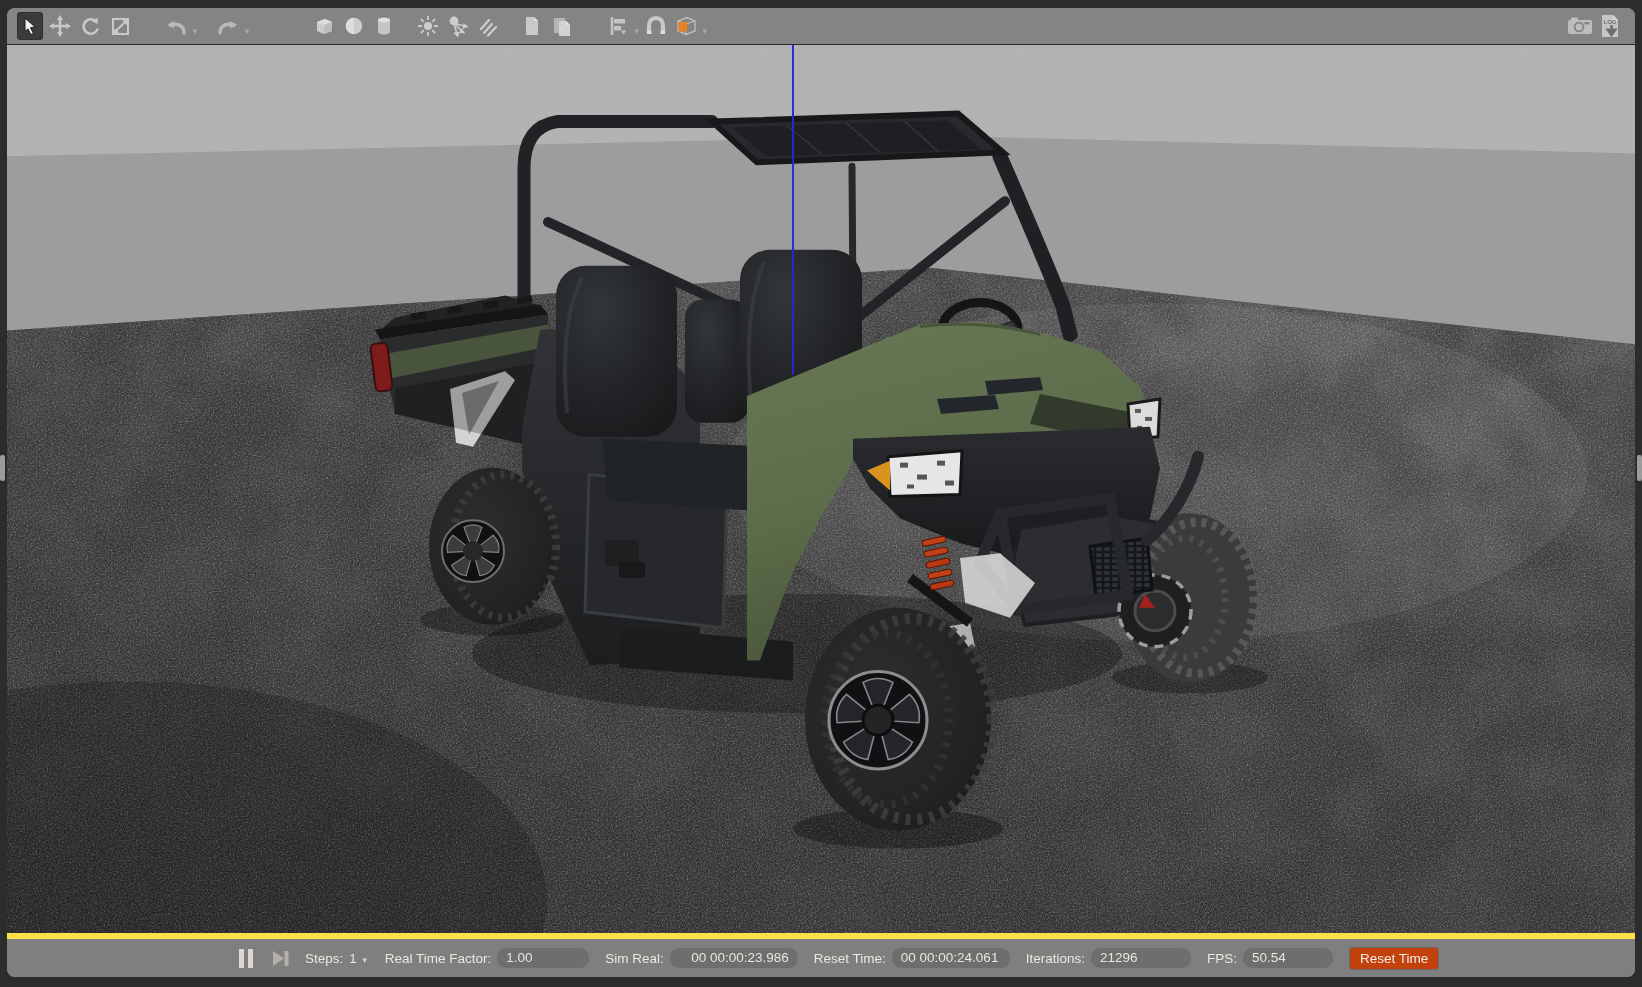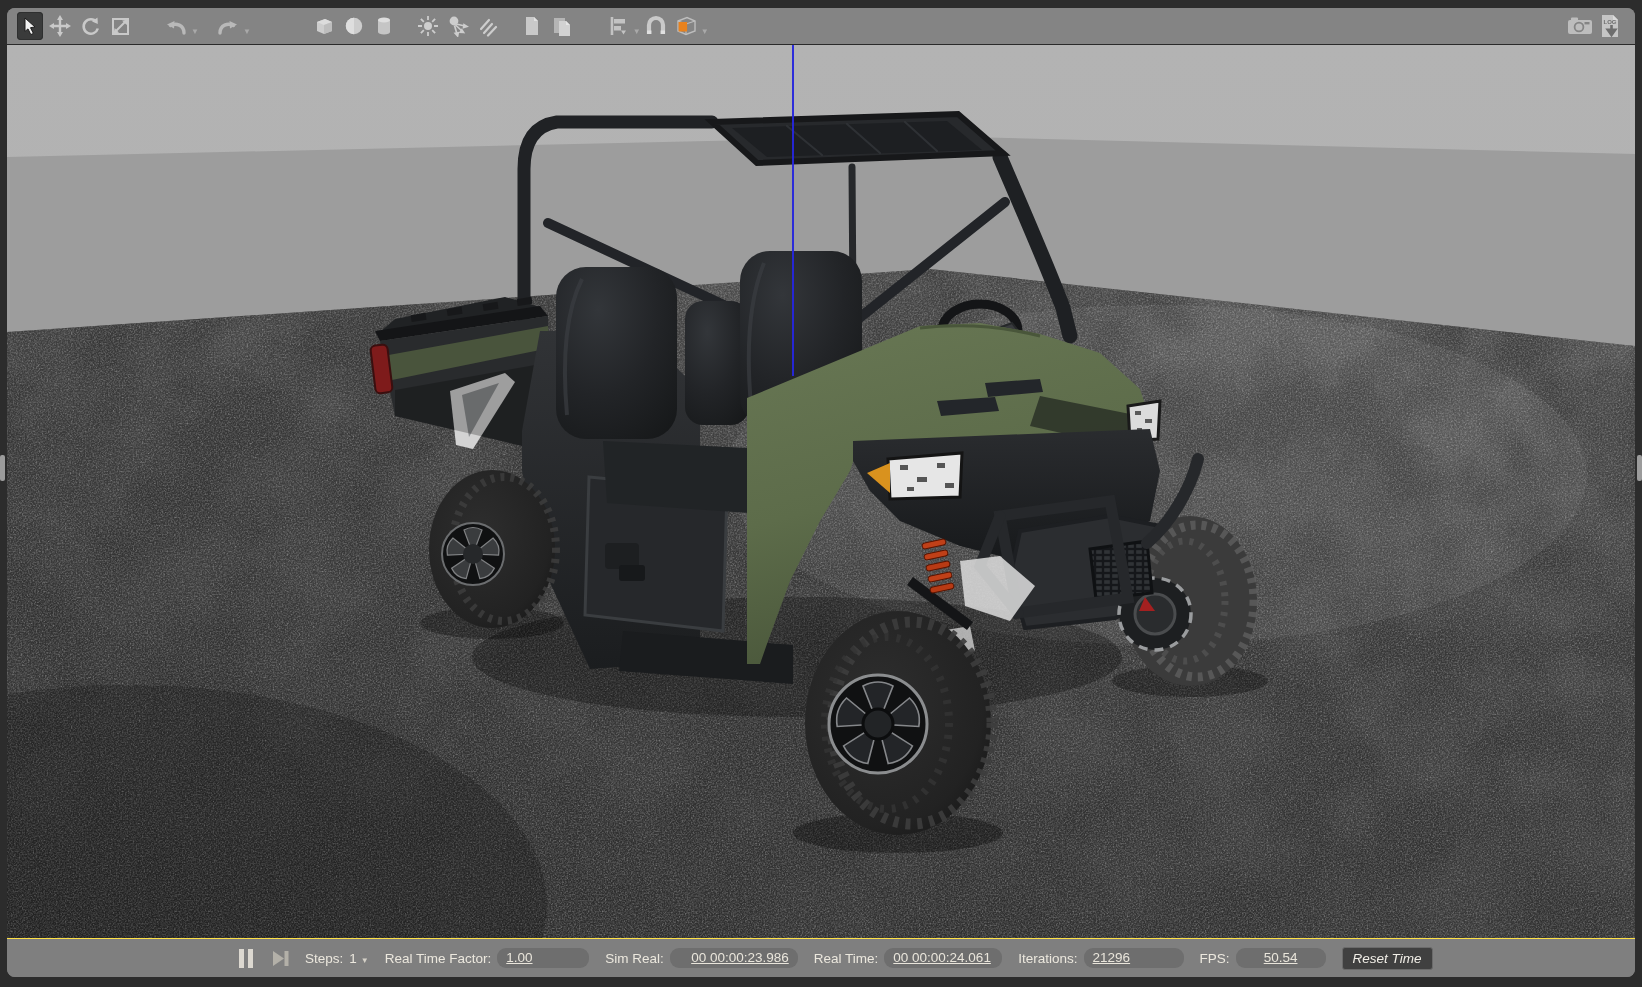--- a/index.html
+++ b/index.html
@@ -15,29 +15,29 @@
   .tool-btn.active{background:#3a3b3b;box-shadow:inset 0 0 0 1px #2e2f2f;}
   .tool-btn svg{display:block;}
   .caret{font-size:8px;color:#a9a9a9;margin:10px 2px 0 -2px;flex:0 0 auto;}
   .gap-s{margin-left:14px;} .gap-m{margin-left:26px;} .gap-l{margin-left:58px;}
   .tb-spacer{flex:1;}
   
   .viewport{position:relative;flex:1;background:#b0b0b0;overflow:hidden;}
   .viewport svg.scene{position:absolute;inset:0;width:100%;height:100%;}
   
   .statusbar{height:38px;flex:0 0 38px;background:#7f7f7f;display:flex;align-items:center;
-    padding-left:231px;font-size:13.5px;color:#ece8de;border-top:1px solid #fde047;}
+    padding-left:231px;font-size:13.5px;color:#ece8de;border-top:6px solid #fde047;}
   .sb-label{margin:0 6px 0 16px;white-space:nowrap;color:#ece8de;}
   .sb-field{background:#6e6e6e;border-radius:9px;height:20px;line-height:20px;padding:0 9px;
-    color:#e9e5db;white-space:nowrap;box-sizing:border-box;text-decoration:underline;}
+    color:#e9e5db;white-space:nowrap;box-sizing:border-box;}
   .sb-btn{display:flex;align-items:center;justify-content:center;height:24px;flex:0 0 auto;}
   .sb-caret{font-size:8px;color:#d5d1c8;margin-left:4px;margin-top:4px;}
-  .reset-btn{margin-left:16px;background:#404040;border:1px solid #6b6b6b;border-radius:3px;
-    color:#f1eee7;font-size:13.5px;padding:2px 10px;line-height:17px;font-style:italic;}
-  .w1{width:92px;} .w2{width:128px;text-align:right;} .w3{width:118px;} .w4{width:100px;} .w5{width:90px;text-align:center;}
+  .reset-btn{margin-left:16px;background:#c2410c;border:1px solid #6b6b6b;border-radius:3px;
+    color:#f1eee7;font-size:13.5px;padding:2px 10px;line-height:17px;}
+  .w1{width:92px;} .w2{width:128px;text-align:right;} .w3{width:118px;} .w4{width:100px;} .w5{width:90px;}
   
   .edge-handle{position:absolute;width:5px;height:26px;background:#9b9b9b;border-radius:2px;top:455px;}
   .edge-left{left:0;} .edge-right{right:0;}
 </style>
 </head>
 <body>
 
 <div class="window">
  <div class="app">
 
@@ -458,21 +458,21 @@
     <span class="sb-label">Steps:</span>
     <span>1</span>
     <span class="sb-caret">▼</span>
 
     <span class="sb-label">Real Time Factor:</span>
     <span class="sb-field w1">1.00</span>
 
     <span class="sb-label">Sim Real:</span>
     <span class="sb-field w2">00 00:00:23.986</span>
 
-    <span class="sb-label">Real Time:</span>
+    <span class="sb-label">Reset Time:</span>
     <span class="sb-field w3">00 00:00:24.061</span>
 
     <span class="sb-label">Iterations:</span>
     <span class="sb-field w4">21296</span>
 
     <span class="sb-label">FPS:</span>
     <span class="sb-field w5">50.54</span>
 
     <button class="reset-btn">Reset Time</button>
   </div>

